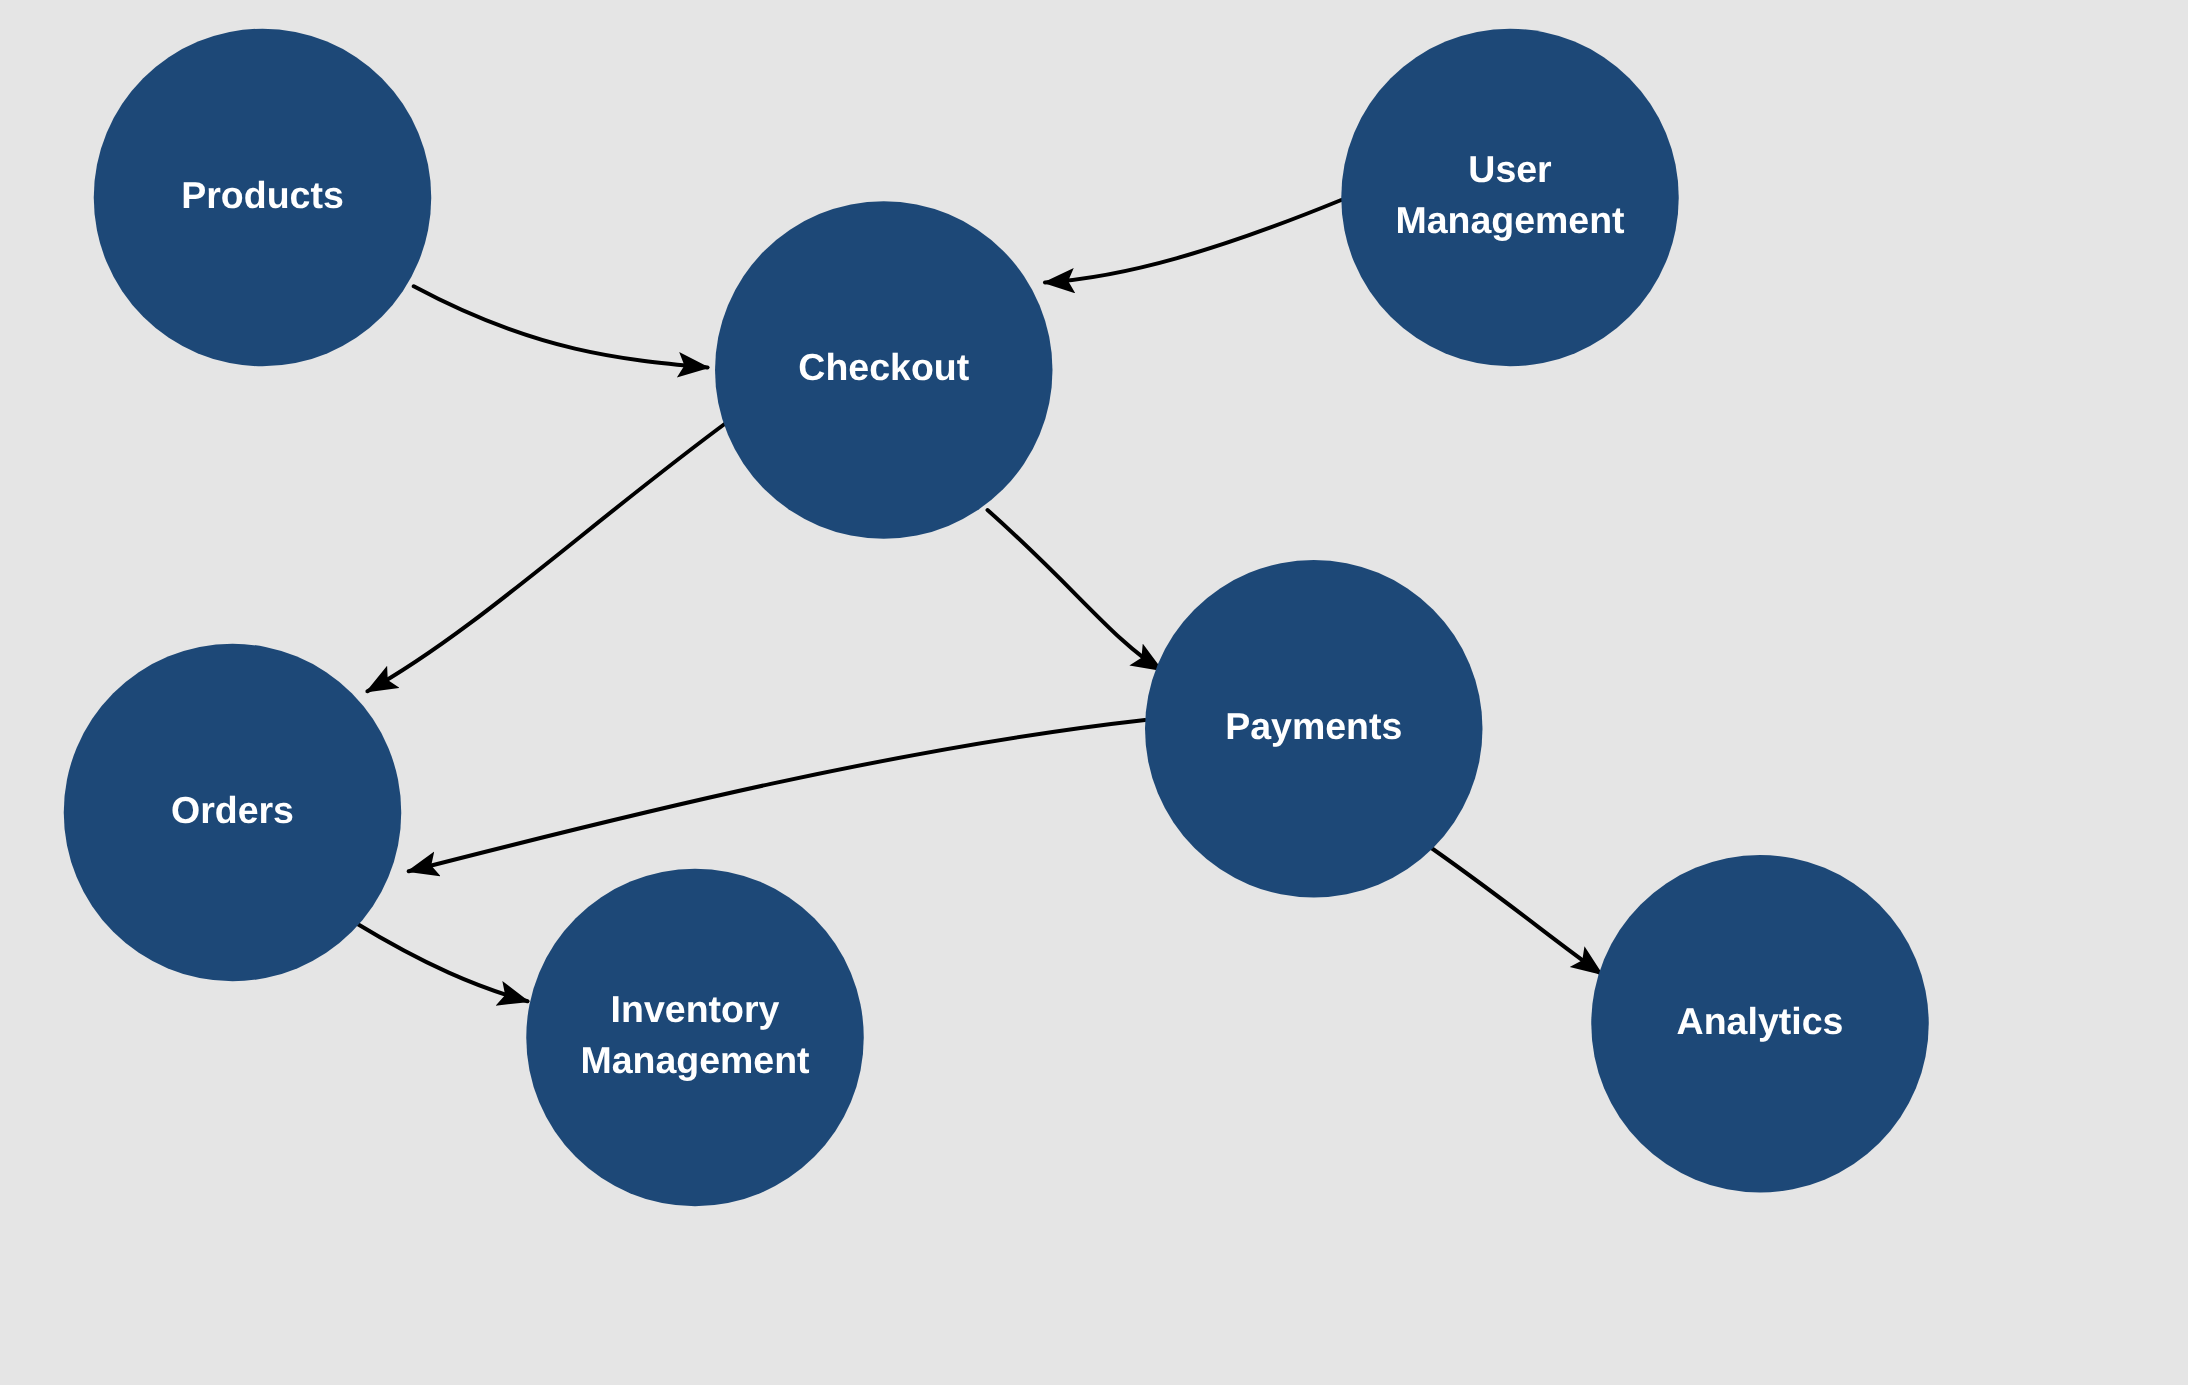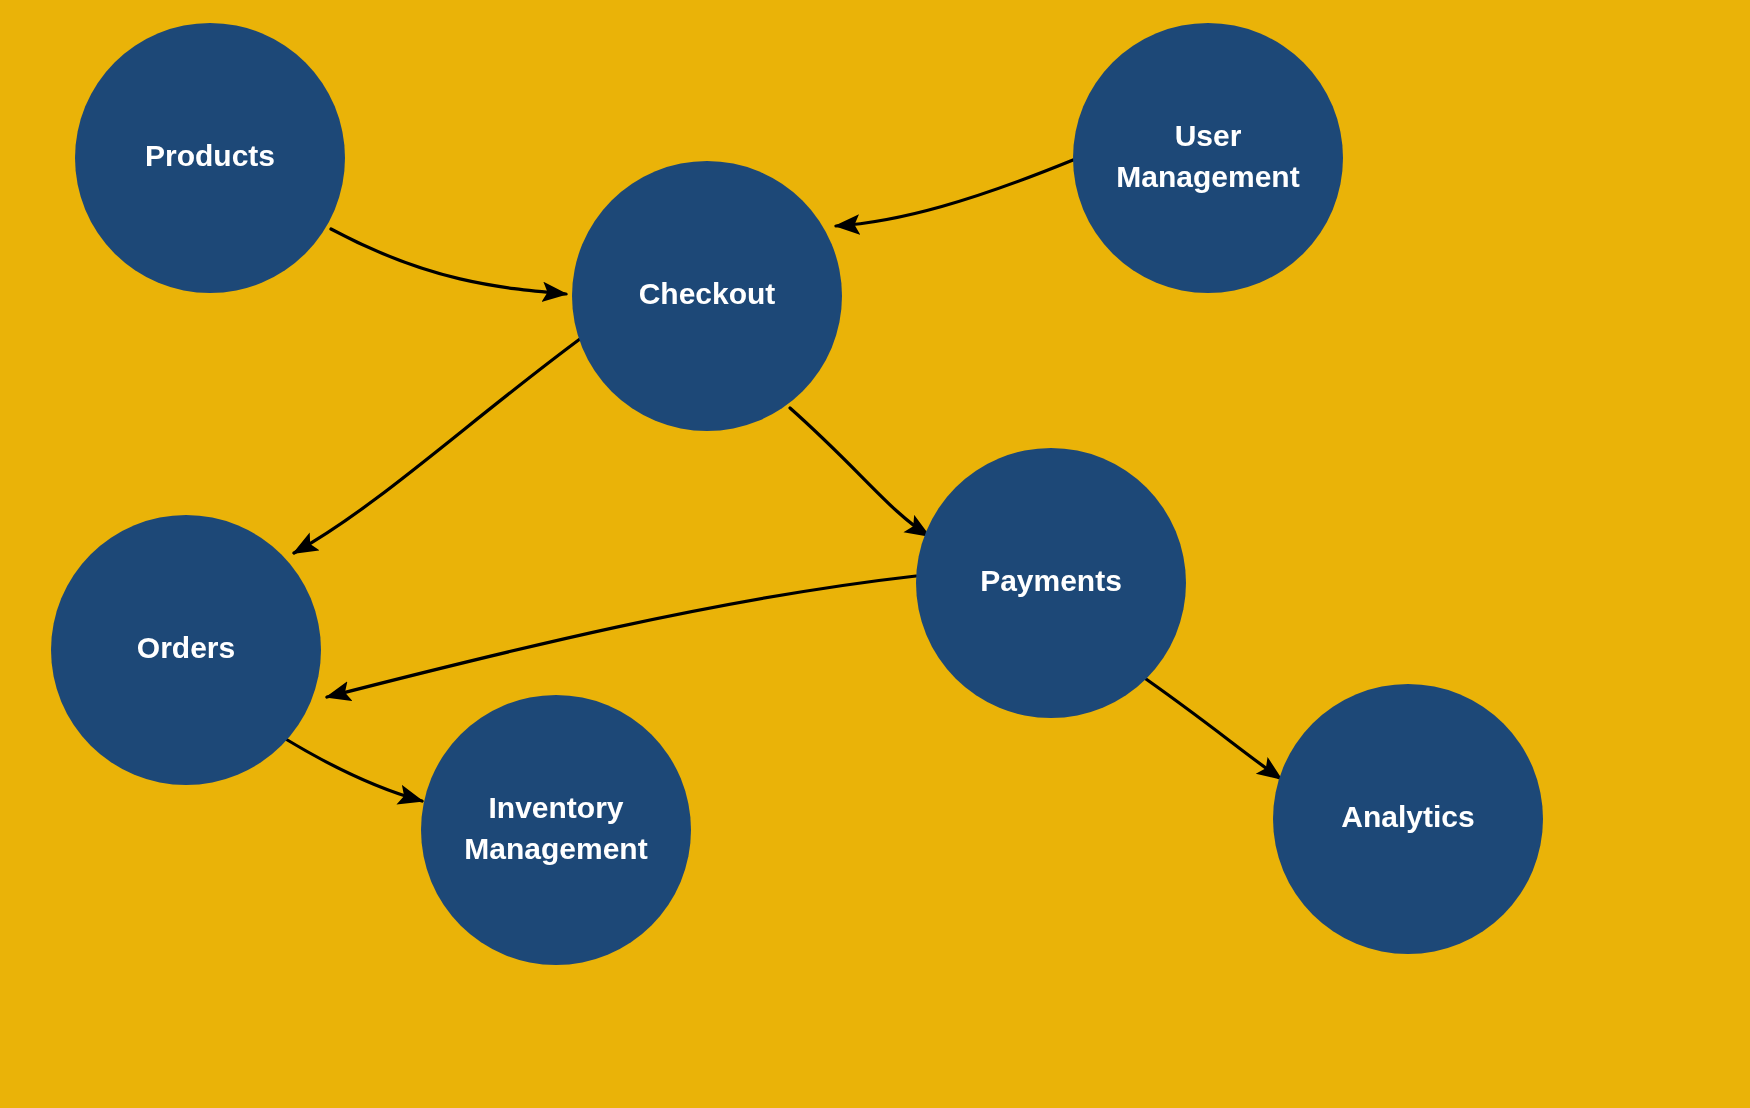--- a/index.html
+++ b/index.html
@@ -45,21 +45,21 @@
     paint-order: stroke;
     white-space: pre;
   }
   .node-label tspan {
     font-family: "Liberation Sans", sans-serif;
   }
 </style>
 </head>
 <body>
 
-<div id="canvas" style="background: #eab308;">
+<div id="canvas" style="background: #e5e5e5;">
   <svg id="graph-svg" viewBox="0 0 1750 1108" xmlns="http://www.w3.org/2000/svg">
     <defs>
       <marker id="arrowhead" markerWidth="9" markerHeight="9" refX="7.4" refY="3.2" orient="auto" markerUnits="strokeWidth">
         <path d="M 0,0 L 8,3.2 L 0,6.4 L 1.6,3.2 Z" fill="#000000"></path>
       </marker>
     </defs>
     <g id="edges-layer">
         <path class="edge-path" d="M 331,229 C 430,282 500,288 566,294" stroke="#000000" marker-end="url(#arrowhead)"></path>
         <path class="edge-path" d="M 1073,160 C 975,200 900,222 836,226" stroke="#000000" marker-end="url(#arrowhead)"></path>
         <path class="edge-path" d="M 584,336 C 470,420 380,505 294,553" stroke="#000000" marker-end="url(#arrowhead)"></path>

